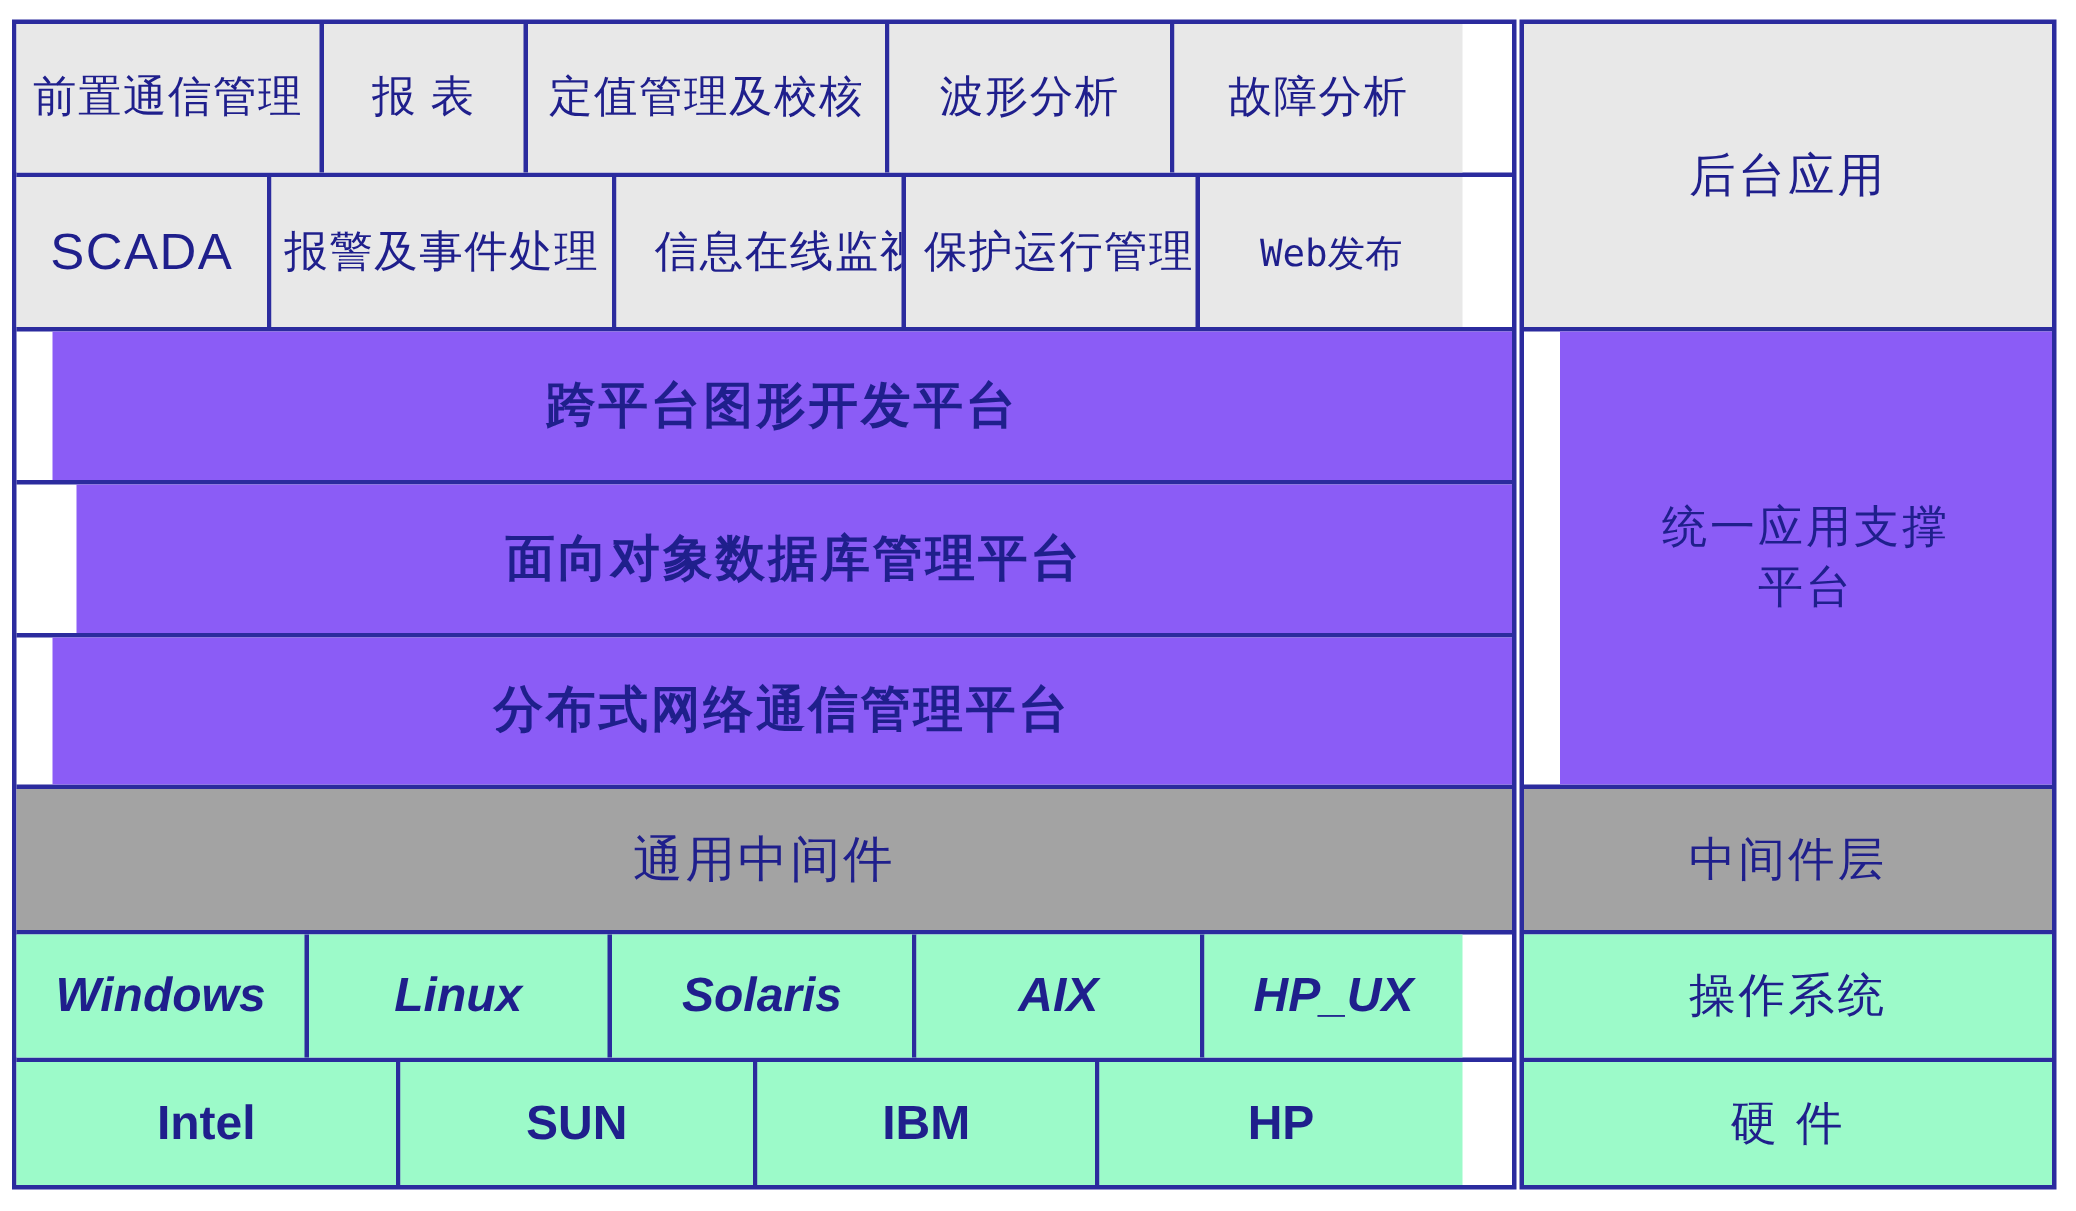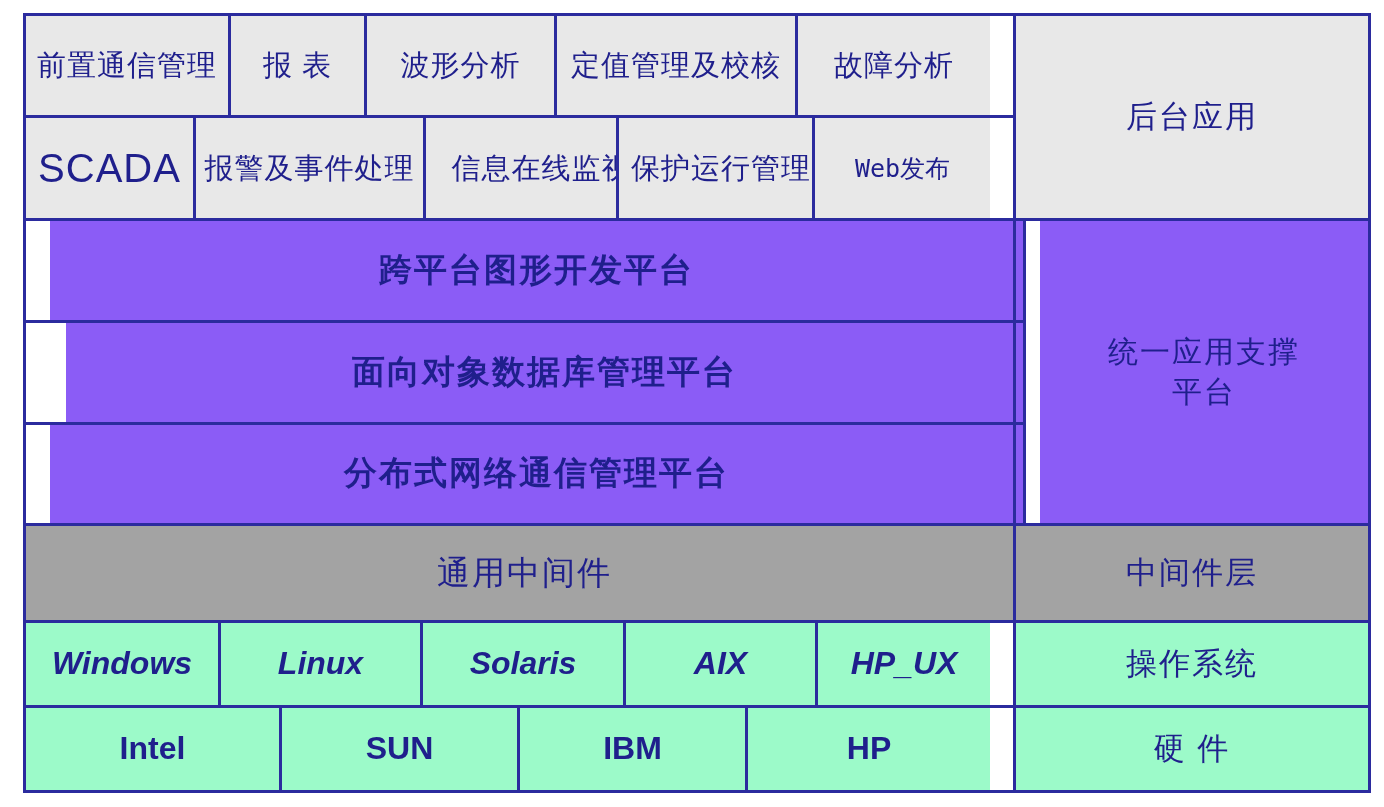--- a/index.html
+++ b/index.html
@@ -24,21 +24,21 @@
   }
 
   
   .panel {
     position: absolute;
     box-sizing: border-box;
     border: 3px solid #2b2b9e;
     display: flex;
     flex-direction: column;
   }
-  #left-panel  { left: 23px;   top: 13px; width: 1003px; height: 780px; }
+  #left-panel  { left: 8px;   top: 13px; width: 1003px; height: 780px; }
   #right-panel { left: 1013px; top: 13px; width: 358px; height: 780px; }
 
   
   .row {
     display: flex;
     box-sizing: border-box;
     width: 100%;
     border-bottom: 3px solid #2b2b9e;
   }
   .row:last-child { border-bottom: none; }
@@ -75,21 +75,21 @@
   #row-hardware     { height: 83px; }
 
   
   #r-row-backend     { height: 207px; }
   #r-row-support     { height: 307px; }
   #r-row-middleware  { height: 98px; }
   #r-row-os          { height: 85px; }
   #r-row-hardware    { height: 83px; }
   .t-app-cjk  { font-size: 29px; letter-spacing: 1px; }
   .t-mono     { font-family: "DejaVu Sans Mono", "Liberation Mono", monospace; font-size: 25px; }
-  .t-scada    { font-size: 40px; letter-spacing: 1px; text-align: center; }
+  .t-scada    { font-size: 34px; letter-spacing: 1px; text-align: center; }
   .t-platform { font-size: 33px; font-weight: 600; letter-spacing: 2px; }
   .t-middle   { font-size: 33px; letter-spacing: 2px; }
   .t-osname   { font-size: 32px; font-weight: 600; letter-spacing: 0px; font-style: italic; }
   .t-hw       { font-size: 32px; font-weight: 600; }
   .t-rlabel   { font-size: 31px; letter-spacing: 2px; }
   .t-rlabel-2 { font-size: 30px; letter-spacing: 2px; line-height: 1.35; white-space: normal; }
 
   
   #c-front-comm  { width: 205px; }
   #c-report      { width: 136px; }
@@ -123,22 +123,22 @@
 </head>
 <body>
 
 <div class="diagram">
 
   <div class="panel" id="left-panel">
 
     <div class="row" id="row-app-top">
       <div class="cell fill-gray t-app-cjk" id="c-front-comm">前置通信管理</div>
       <div class="cell fill-gray t-app-cjk" id="c-report">报  表</div>
+      <div class="cell fill-gray t-app-cjk" id="c-setting">定值管理及校核</div>
       <div class="cell fill-gray t-app-cjk" id="c-waveform">波形分析</div>
-      <div class="cell fill-gray t-app-cjk" id="c-setting">定值管理及校核</div>
       <div class="cell fill-gray t-app-cjk" id="c-fault">故障分析</div>
     </div>
 
     <div class="row" id="row-app-bottom">
       <div class="cell fill-gray t-scada" id="c-scada">SCADA</div>
       <div class="cell fill-gray t-app-cjk" id="c-alarm">报警及事件处理</div>
       <div class="cell fill-gray t-app-cjk" id="c-infomon">信息在线监视</div>
       <div class="cell fill-gray t-app-cjk" id="c-protect">保护运行管理</div>
       <div class="cell fill-gray t-mono" id="c-web">Web发布</div>
     </div>

